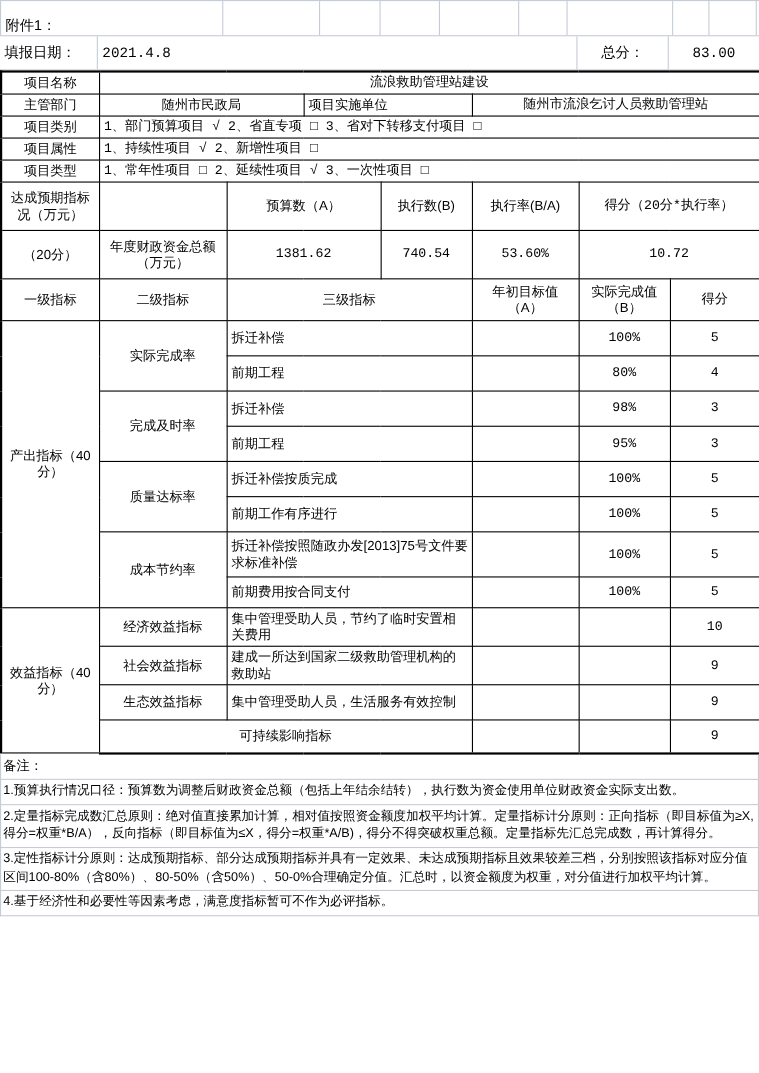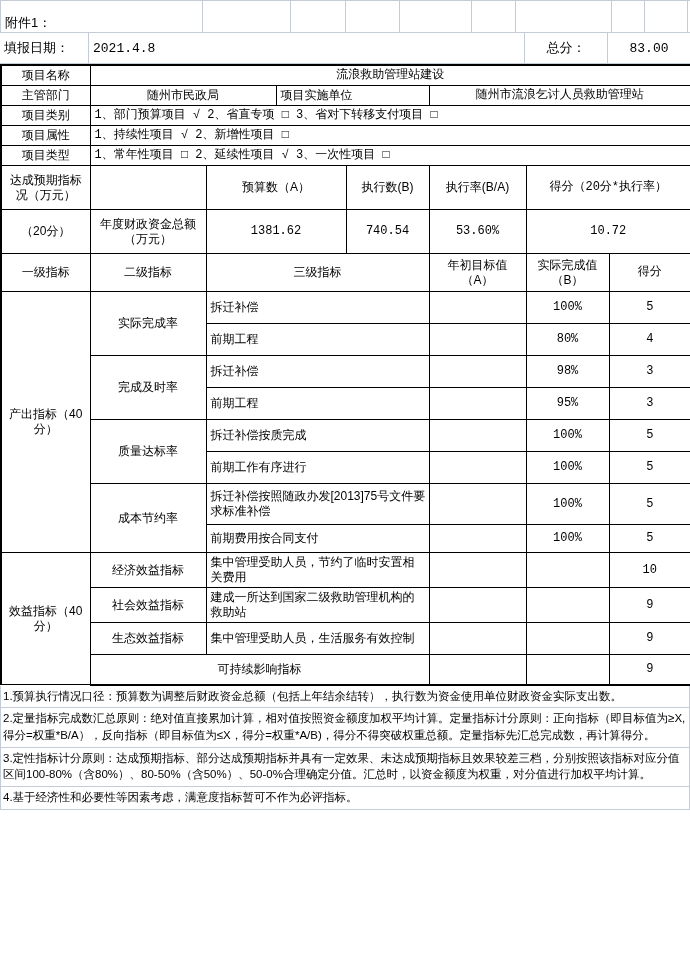--- a/index.html
+++ b/index.html
@@ -295,19 +295,20 @@
     <tr style="height:30px">
       <td colspan="4" class="outer-bottom">可持续影响指标</td>
       <td class="outer-bottom"></td>
       <td class="outer-bottom"></td>
       <td class="num outer-right outer-bottom">9</td>
     </tr>
   </tbody>
     </table>
 
   <div class="notes">
+    <div class="nrow note-head">备注：</div>
     <div class="nrow">1.预算执行情况口径：预算数为调整后财政资金总额（包括上年结余结转），执行数为资金使用单位财政资金实际支出数。</div>
     <div class="nrow">2.定量指标完成数汇总原则：绝对值直接累加计算，相对值按照资金额度加权平均计算。定量指标计分原则：正向指标（即目标值为≥X,得分=权重*B/A），反向指标（即目标值为≤X，得分=权重*A/B)，得分不得突破权重总额。定量指标先汇总完成数，再计算得分。</div>
     <div class="nrow">3.定性指标计分原则：达成预期指标、部分达成预期指标并具有一定效果、未达成预期指标且效果较差三档，分别按照该指标对应分值区间100-80%（含80%）、80-50%（含50%）、50-0%合理确定分值。汇总时，以资金额度为权重，对分值进行加权平均计算。</div>
     <div class="nrow">4.基于经济性和必要性等因素考虑，满意度指标暂可不作为必评指标。</div>
   </div>
 
 </div>
 
 </body></html>

